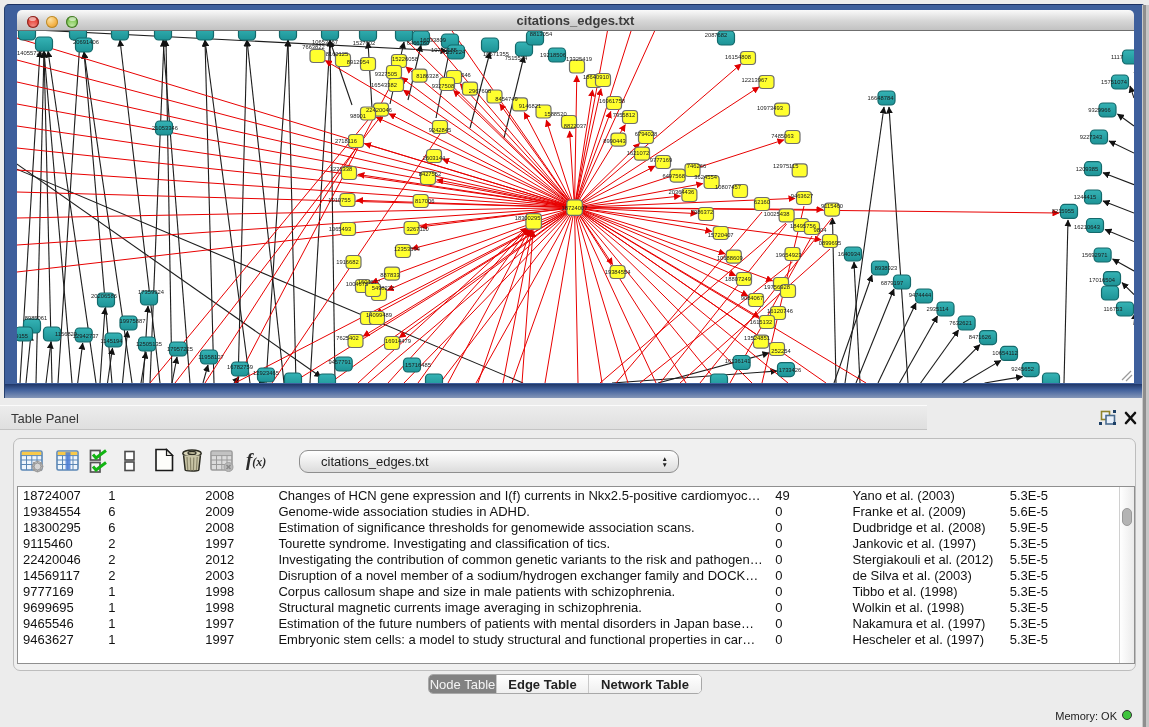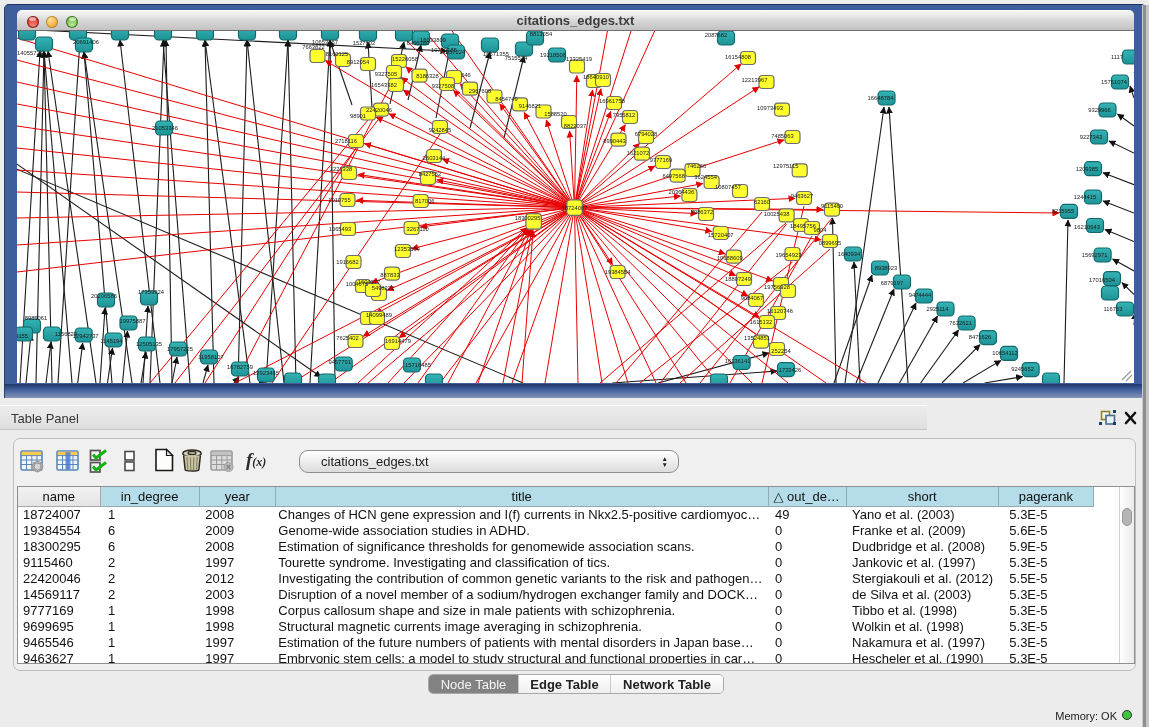--- a/index.html
+++ b/index.html
@@ -620,29 +620,20 @@
 <colgroup>
         <col style="width:82px">
         <col style="width:99px">
         <col style="width:76px">
         <col style="width:492px">
         <col style="width:78px">
         <col style="width:152px">
         <col style="width:95px">
       </colgroup>
 <tbody>
-        <tr>
-          <th class="c0">name</th>
-          <th>in_degree</th>
-          <th>year</th>
-          <th>title</th>
-          <th style="text-align:left;padding-left:5px">△ out_de…</th>
-          <th>short</th>
-          <th>pagerank</th>
-        </tr>
 <tr>
           <td class="c0">18724007</td>
           <td class="c1">1</td>
           <td class="c2">2008</td>
           <td class="c3">Changes of HCN gene expression and I(f) currents in Nkx2.5-positive cardiomyoc…</td>
           <td class="c4">49</td>
           <td class="c5">Yano et al. (2003)</td>
           <td class="c6">5.3E-5</td>
         </tr>
         <tr>
@@ -716,27 +707,27 @@
           <td class="c4">0</td>
           <td class="c5">Nakamura et al. (1997)</td>
           <td class="c6">5.3E-5</td>
         </tr>
         <tr>
           <td class="c0">9463627</td>
           <td class="c1">1</td>
           <td class="c2">1997</td>
           <td class="c3">Embryonic stem cells: a model to study structural and functional properties in car…</td>
           <td class="c4">0</td>
-          <td class="c5">Hescheler et al. (1990)</td>
+          <td class="c5">Hescheler et al. (1997)</td>
           <td class="c6">5.3E-5</td>
         </tr>
 </tbody>
     </table>
 </div>
 <div class="abs" id="sbar"></div>
 <div class="abs" id="sthumb"></div>
 <div class="abs" id="tabs">
-    <div class="sel" style="width:89px">Node Table</div>
+    <div class="sel" style="width:67px">Node Table</div>
     <div style="width:92px">Edge Table</div>
     <div style="width:113px">Network Table</div>
   </div>
 <div class="abs" id="mem">Memory: OK</div>
 <div class="abs" id="memdot"></div>
 
 </body></html>

